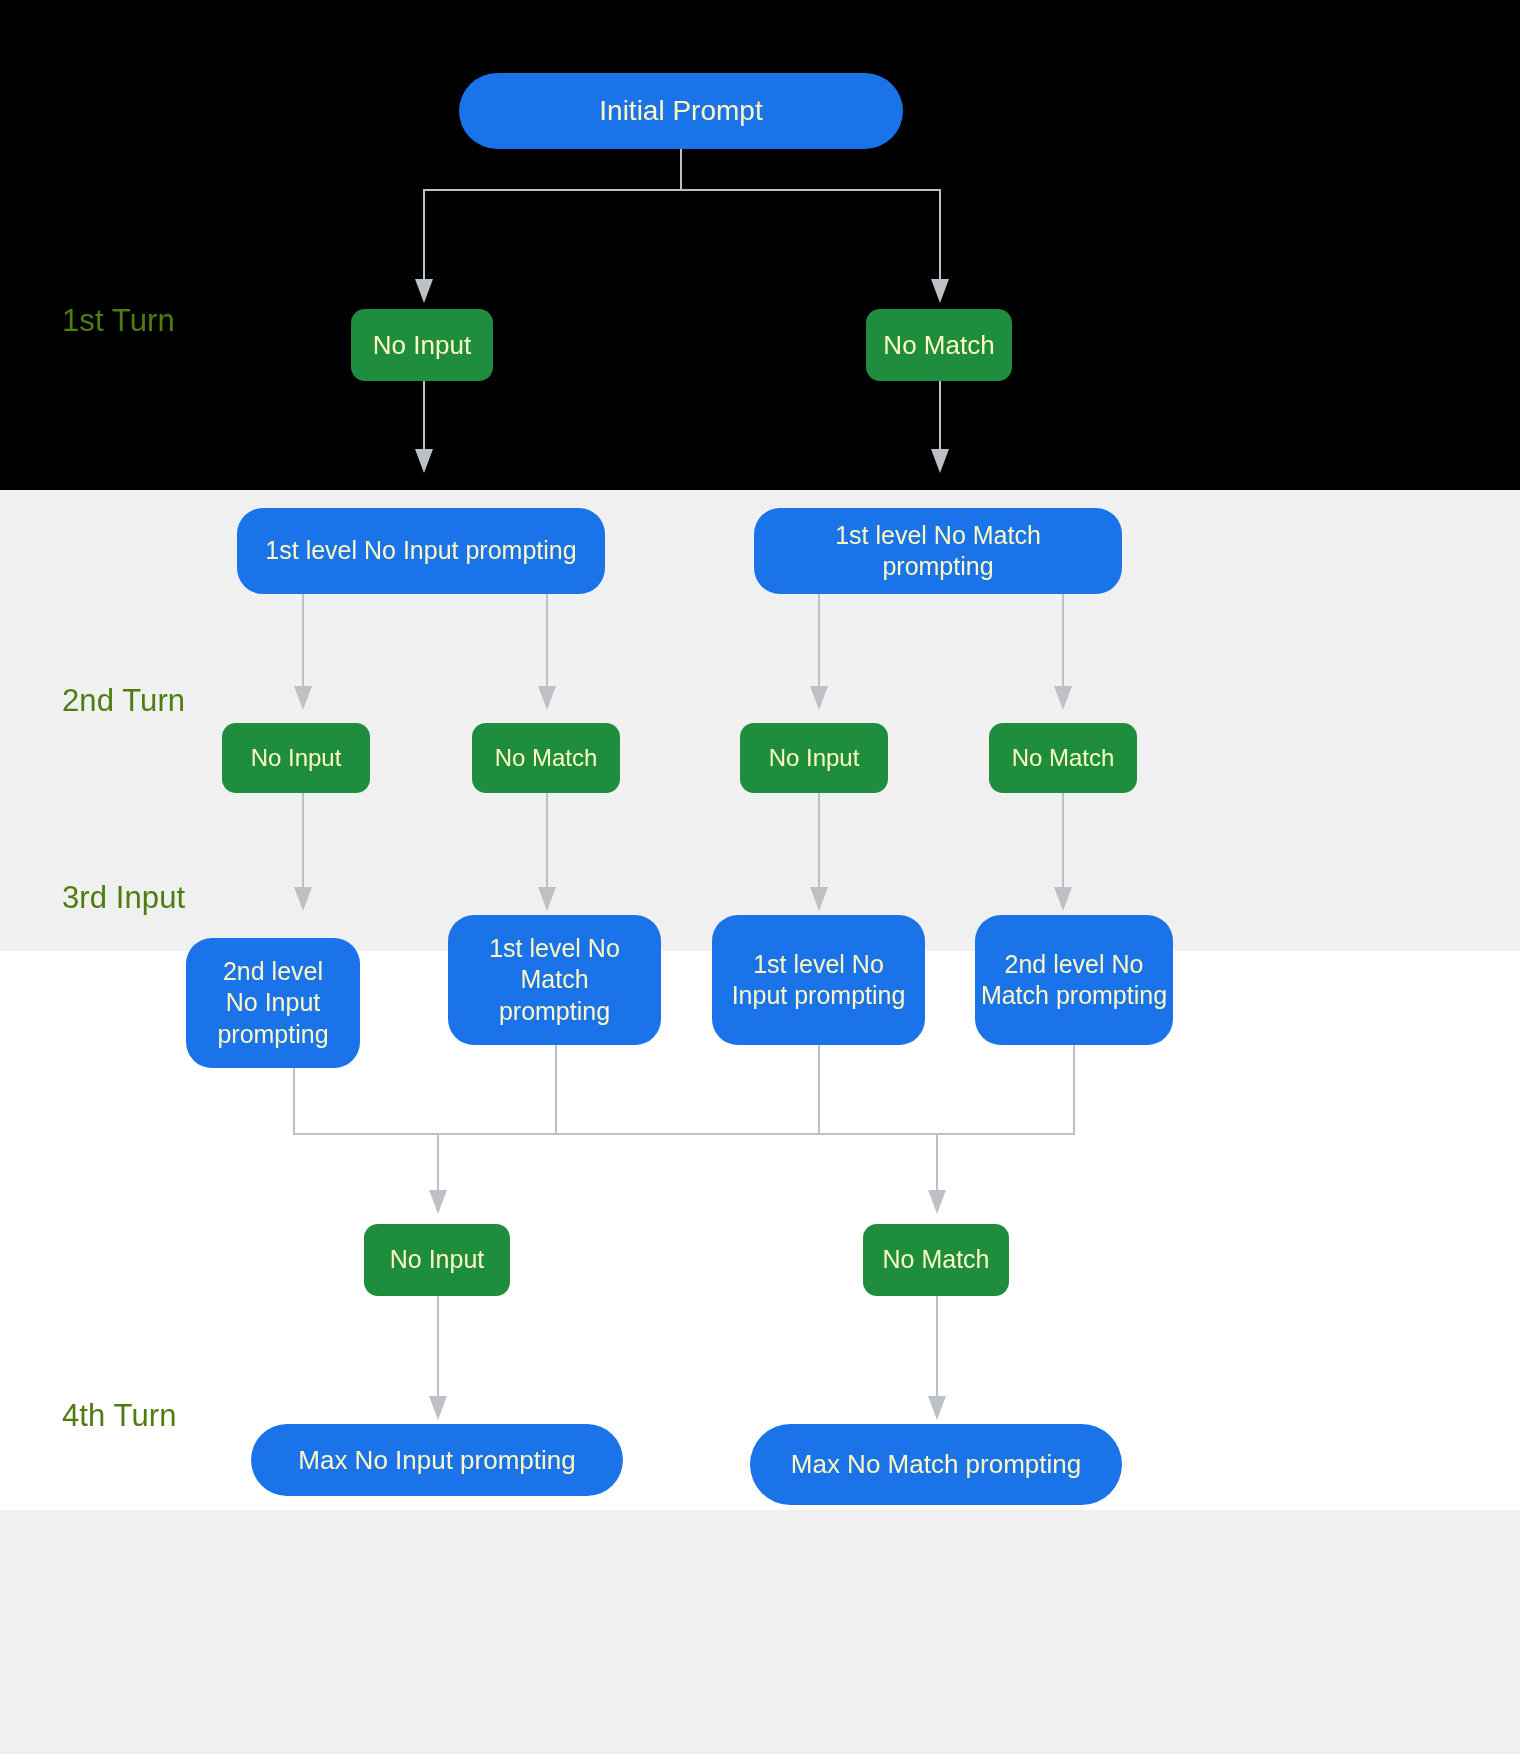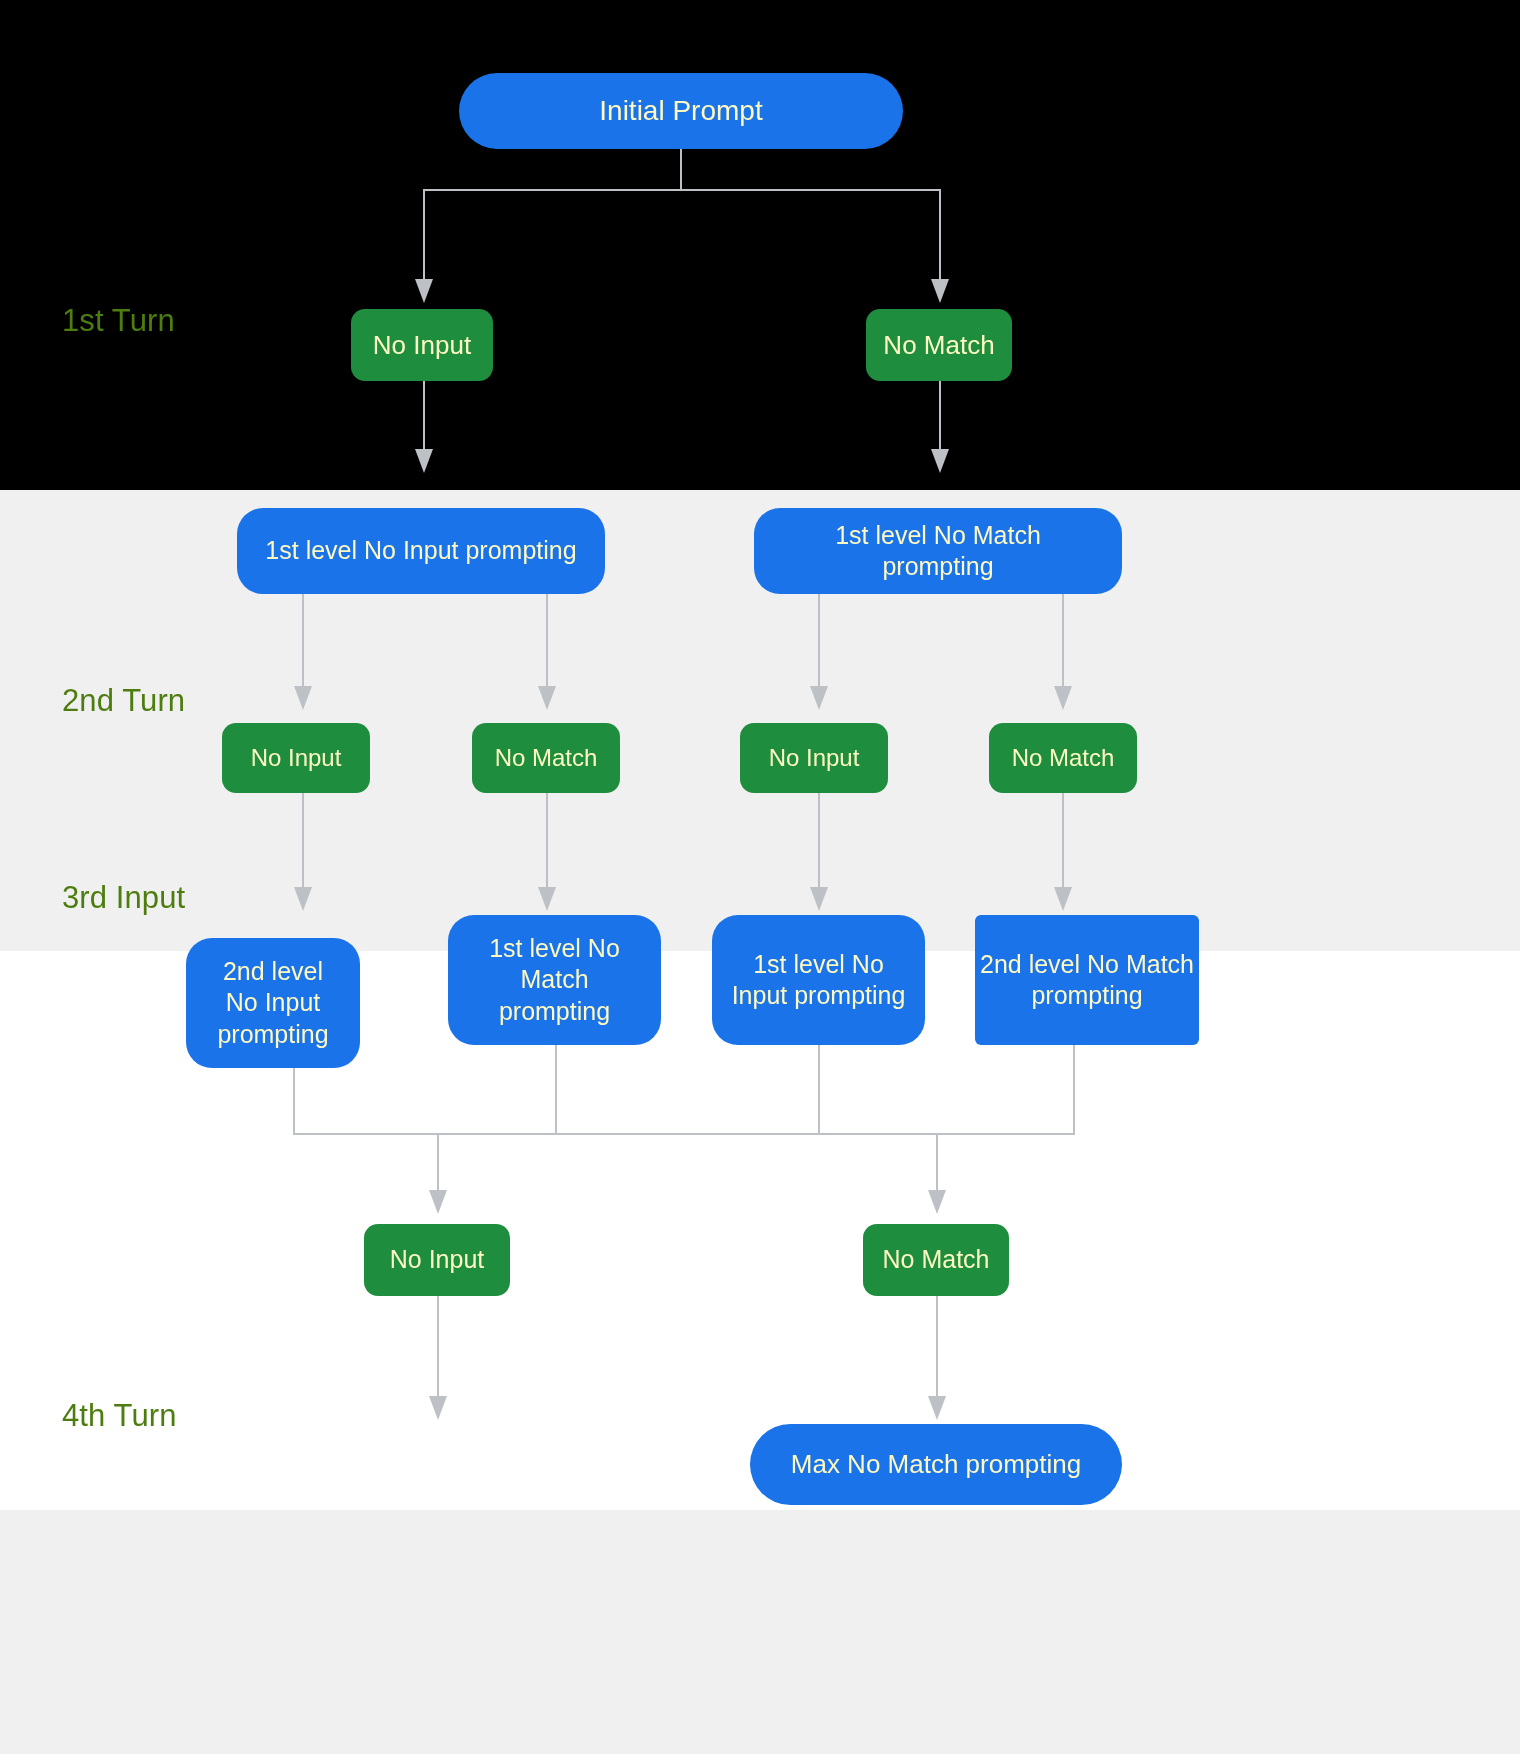--- a/index.html
+++ b/index.html
@@ -150,20 +150,21 @@
   <div class="node node-blue r-lg" style="left:754px; top:508px; width:368px; height:86px; font-size:25px; padding:0 26px;">1st level No Match prompting</div>
 
   <div class="node node-green r-md" style="left:222px; top:723px; width:148px; height:70px; font-size:24px;">No Input</div>
   <div class="node node-green r-md" style="left:472px; top:723px; width:148px; height:70px; font-size:24px;">No Match</div>
   <div class="node node-green r-md" style="left:740px; top:723px; width:148px; height:70px; font-size:24px;">No Input</div>
   <div class="node node-green r-md" style="left:989px; top:723px; width:148px; height:70px; font-size:24px;">No Match</div>
 
   <div class="node node-blue r-lg" style="left:186px; top:915px; width:174px; height:130px; font-size:25px; padding:0 18px;margin-top:23px;">2nd level No Input prompting</div>
   <div class="node node-blue r-lg" style="left:448px; top:915px; width:213px; height:130px; font-size:25px; padding:0 18px;">1st level No Match prompting</div>
   <div class="node node-blue r-lg" style="left:712px; top:915px; width:213px; height:130px; font-size:25px; padding:0 18px;">1st level No Input prompting</div>
-  <div class="node node-blue r-lg" style="left:975px; top:915px; width:224px; height:130px; font-size:25px; padding:0 0;border-radius:6px;">2nd level No Match prompting</div>
+  <div class="node node-blue r-lg" style="left:975px; top:915px; width:198px; height:130px; font-size:25px; padding:0 0;">2nd level No Match prompting</div>
 
   <div class="node node-green r-md" style="left:364px; top:1224px; width:146px; height:72px; font-size:25px;">No Input</div>
   <div class="node node-green r-md" style="left:863px; top:1224px; width:146px; height:72px; font-size:25px;">No Match</div>
 
+  <div class="node node-blue r-pill" style="left:251px; top:1424px; width:372px; height:72px; font-size:26px;">Max No Input prompting</div>
   <div class="node node-blue r-pill" style="left:750px; top:1424px; width:372px; height:81px; font-size:26px;">Max No Match prompting</div>
 
 </div>
 
 </body></html>

